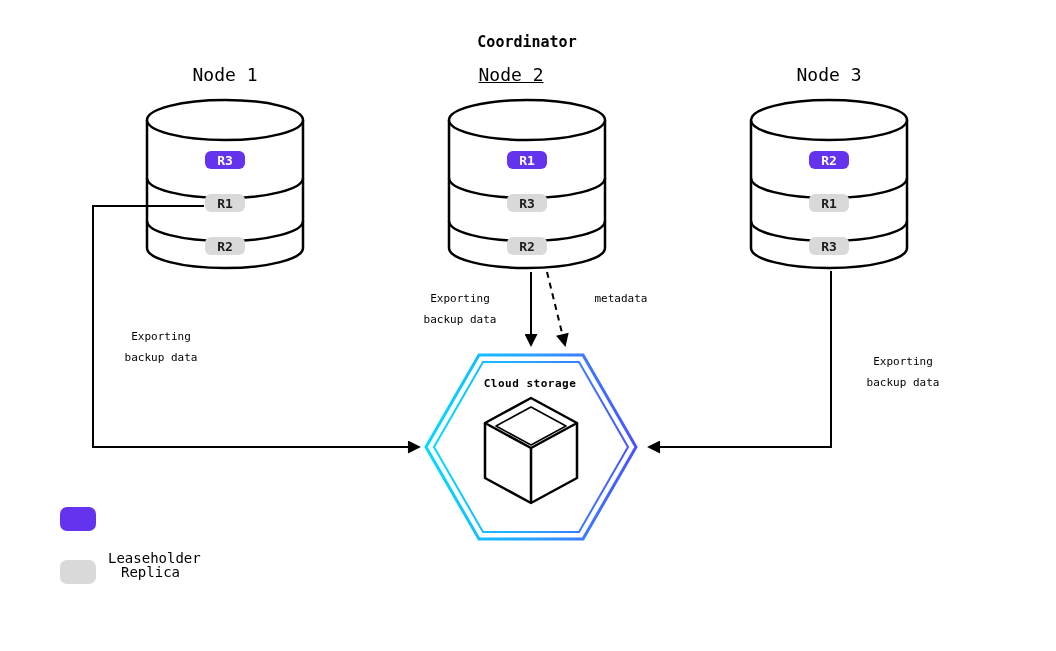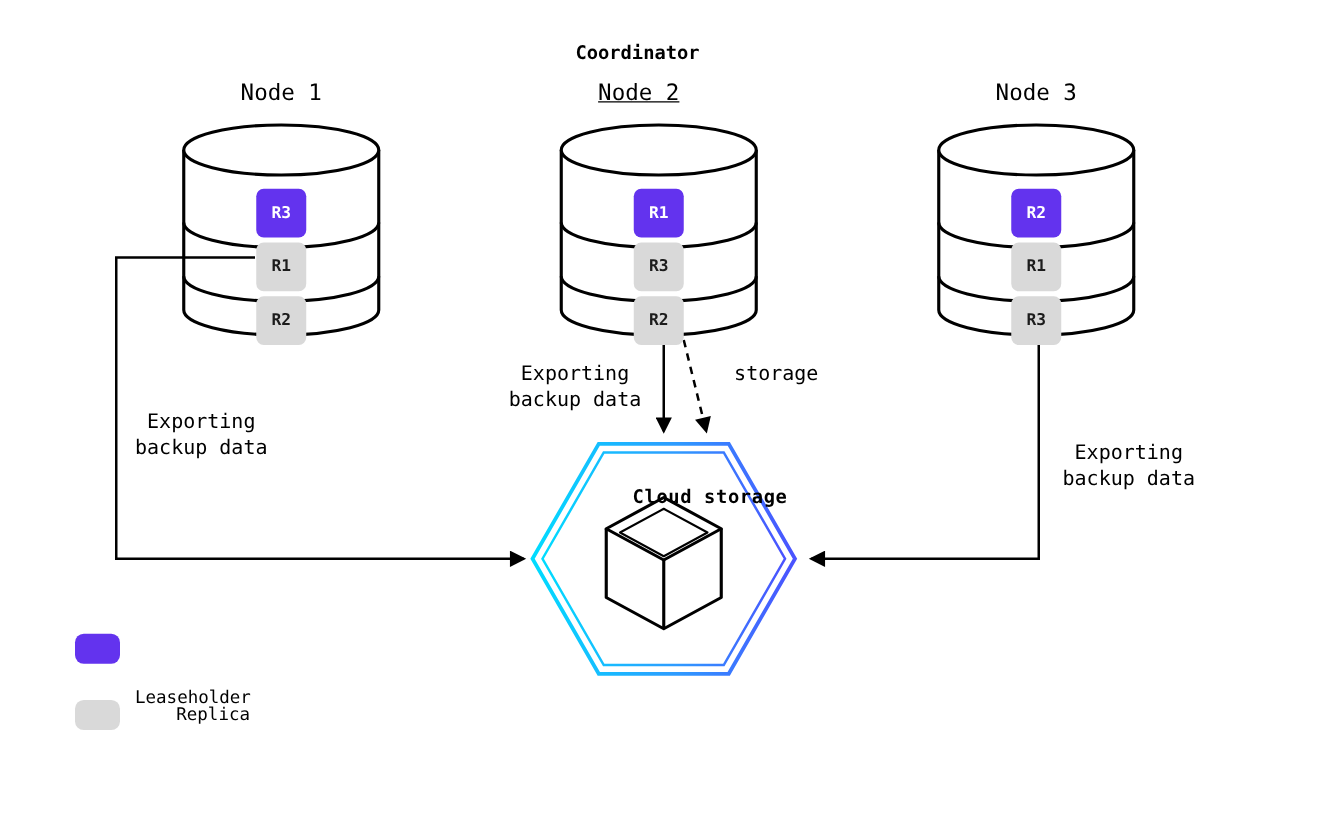--- a/index.html
+++ b/index.html
@@ -8,39 +8,39 @@
     width: 1056px;
     height: 651px;
     background: #ffffff;
     font-family: "DejaVu Sans Mono", "Liberation Mono", monospace;
     color: #000;
     overflow: hidden;
   }
   svg.layer { position: absolute; left: 0; top: 0; }
   .abs { position: absolute; }
   .title {
-    left: 410px; top: 33px; width: 200px;
+    left: 427px; top: 33px; width: 200px;
     text-align: center; font-size: 15px; font-weight: bold;
   }
   .node-label {
     width: 160px; text-align: center; font-size: 18px;
   }
   .badge {
-    width: 40px; height: 39px; border-radius: 6px;
+    width: 40px; height: 18px; border-radius: 6px;
     display: flex; align-items: center; justify-content: center;
     font-size: 13px; font-weight: bold;
   }
   .badge.leaseholder { background: #6333EE; color: #ffffff; }
   .badge.replica { background: #D9D9D9; color: #1c1c1c; }
   .edge-label {
-    width: 200px; text-align: center; font-size: 16px; line-height: 21px;
+    width: 200px; text-align: center; font-size: 11px; line-height: 21px;
   }
   .cloud-label {
-    left: 430px; top: 388px; width: 200px; text-align: right;
-    font-size: 15px; font-weight: bold; letter-spacing: 0.5px;
+    left: 430px; top: 377px; width: 200px; text-align: center;
+    font-size: 11px; font-weight: bold; letter-spacing: 0.5px;
   }
   .legend-swatch {
     width: 36px; height: 24px; border-radius: 7px;
   }
   .legend-swatch.leaseholder { background: #6333EE; }
   .legend-swatch.replica { background: #D9D9D9; }
   .legend-label { font-size: 14px; line-height: 24px; }
 </style>
 </head>
 <body>
@@ -118,27 +118,27 @@
 
   <div class="abs edge-label" style="left:61px; top:326px;">
     <div>Exporting</div>
     <div>backup data</div>
   </div>
   <div class="abs edge-label" style="left:360px; top:288px;">
     <div>Exporting</div>
     <div>backup data</div>
   </div>
   <div class="abs edge-label" style="left:521px; top:288px;">
-    <div>storage</div>
+    <div>metadata</div>
   </div>
   <div class="abs edge-label" style="left:803px; top:351px;">
     <div>Exporting</div>
     <div>backup data</div>
   </div>
 
   <div class="abs cloud-label">Cloud storage</div>
 
   <div class="abs legend-swatch leaseholder" style="left:60px; top:507px;"></div>
   <div class="abs legend-label" style="left:108px; top:507px;margin-top:39px;">Leaseholder</div>
   <div class="abs legend-swatch replica" style="left:60px; top:560px;"></div>
-  <div class="abs legend-label" style="left:121px; top:560px;margin-left:20px;">Replica</div>
+  <div class="abs legend-label" style="left:121px; top:560px;">Replica</div>
 
 </div>
 
 </body></html>

